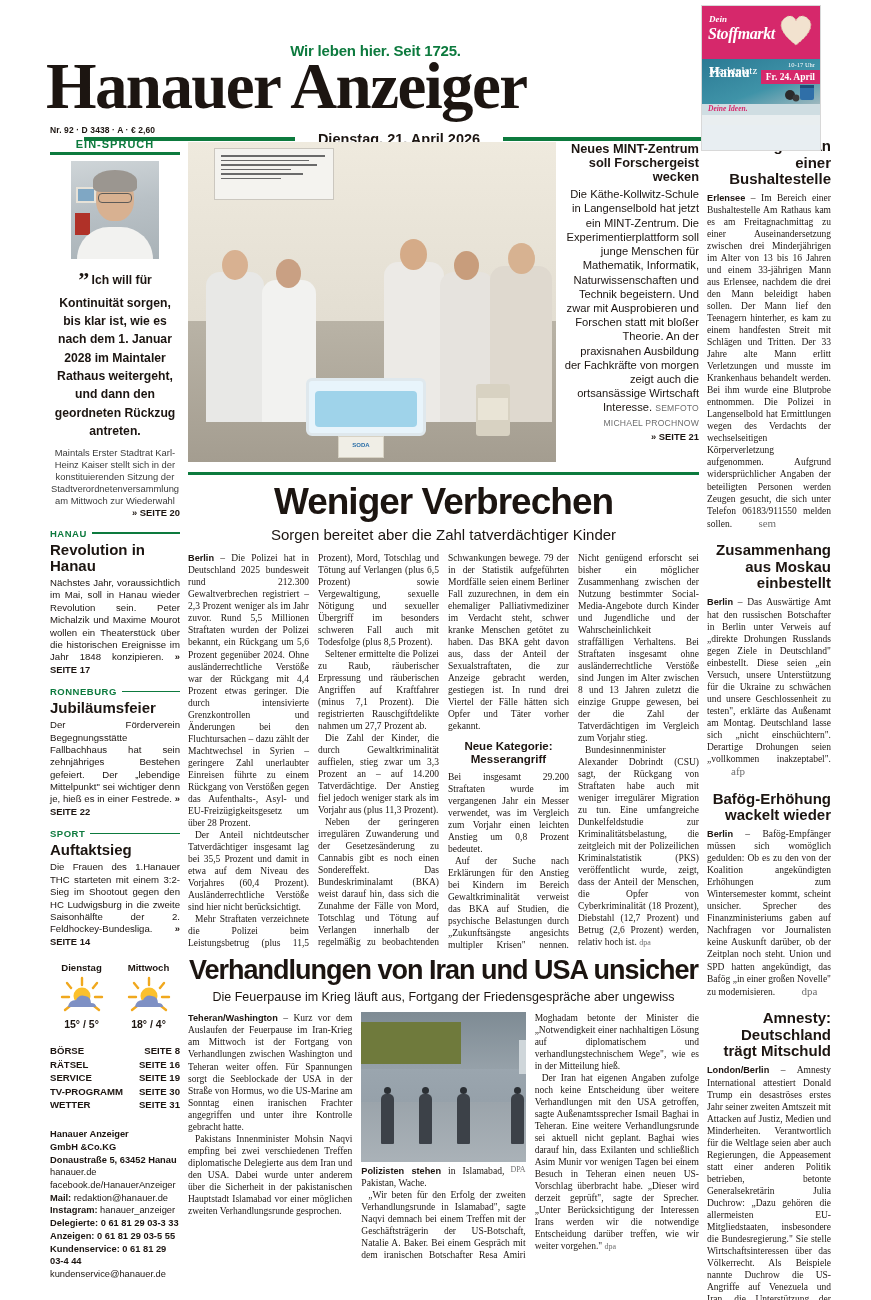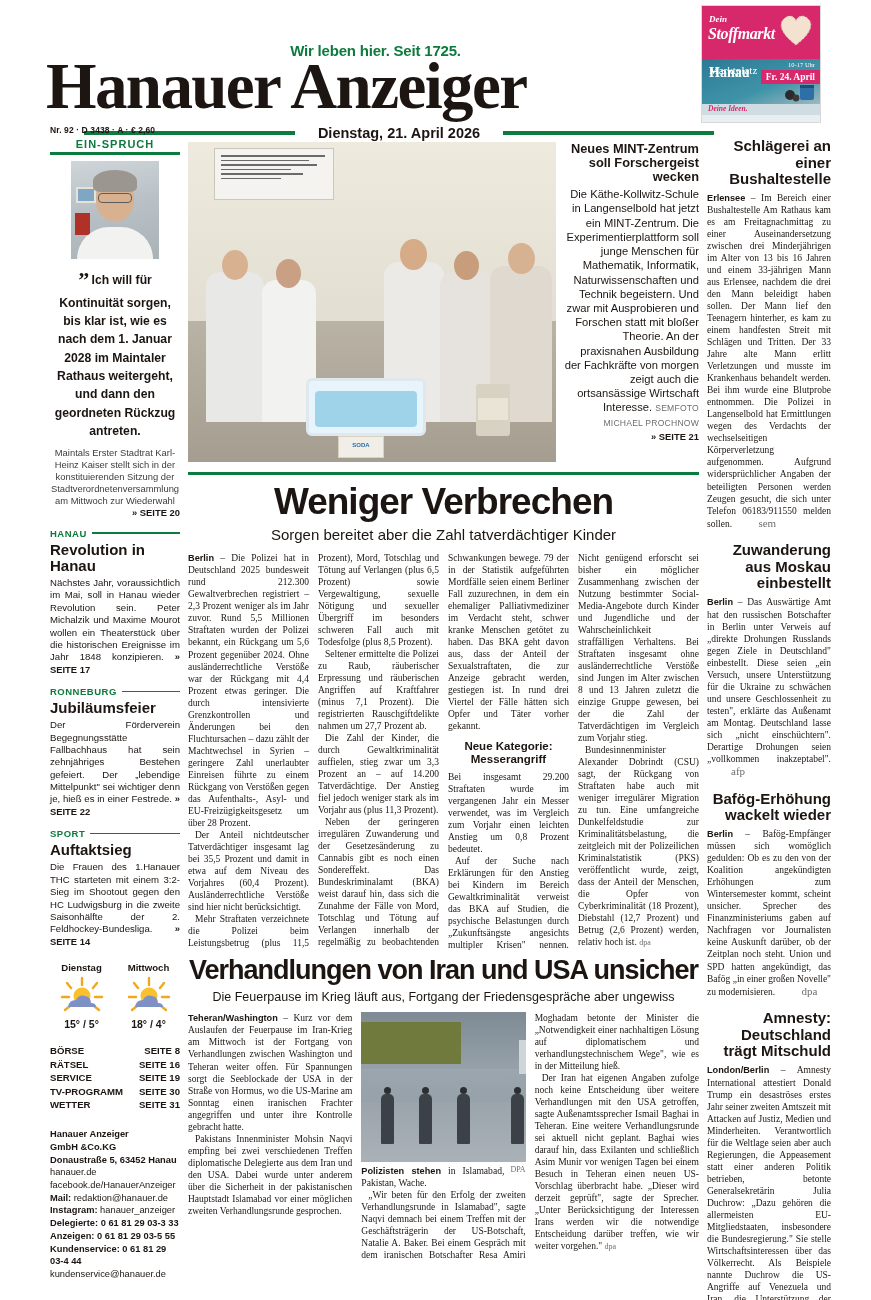--- a/index.html
+++ b/index.html
@@ -22,34 +22,34 @@
   }
   .paper-title {
     font-family: "Liberation Serif", serif;
     font-weight: bold; font-size: 65px; line-height: 0.98;
     letter-spacing: -1.6px; color: #1c1511;
     margin-left: -4px; width: 630px;
     white-space: nowrap;
   }
   .dateline-row {
     display: flex; align-items: center; gap: 23px;
-    width: 630px; margin-top: 6px; margin-left: 34px;
+    width: 630px; margin-top: 12px; margin-left: 34px;
   }
   .dateline-rule { flex: 1; height: 4px; background: #0d7a3e; }
   .dateline-text { font-weight: bold; font-size: 14.5px; color: #1c1511; white-space: nowrap; }
 
   .issue-line {
     position: absolute; left: 0; top: 125px;
     font-size: 8.5px; font-weight: bold; color: #1c1511; letter-spacing: 0.1px;
   }
 
   
   .ad-box {
     position: absolute; right: 0; top: 5px;
-    width: 120px; height: 118px;
+    width: 120px; height: 146px;
     border: 1px solid #d8d8d8;
     overflow: hidden;
     background: #e8eef2;
   }
   .ad-top { position: relative; height: 53px; background: #d6286b; }
   .ad-heart {
     position: absolute; right: 4px; top: 5px; width: 40px; height: 36px;
   }
   .ad-dein { position: absolute; left: 7px; top: 8px; font-family: "Liberation Serif", serif; font-style: italic; font-weight: bold; font-size: 9px; color: #fff; }
   .ad-stoff { position: absolute; left: 6px; top: 19px; font-family: "Liberation Serif", serif; font-style: italic; font-weight: bold; font-size: 16px; color: #fff; letter-spacing: -0.4px; }
@@ -470,21 +470,21 @@
         <div class="r-head">Schlägerei an einer Bushaltestelle</div>
         <div class="r-body">
           <b>Erlensee</b><span> – Im Bereich einer Bushaltestelle Am Rathaus kam es am Freitagnachmittag zu einer Auseinandersetzung zwischen drei Minderjährigen im Alter von 13 bis 16 Jahren und einem 33-jährigen Mann aus Erlensee, nachdem die drei den Mann beleidigt haben sollen. Der Mann lief den Teenagern hinterher, es kam zu einem handfesten Streit mit Schlägen und Tritten. Der 33 Jahre alte Mann erlitt Verletzungen und musste im Krankenhaus behandelt werden. Bei ihm wurde eine Blutprobe entnommen. Die Polizei in Langenselbold hat Ermittlungen wegen des Verdachts der wechselseitigen Körperverletzung aufgenommen. Aufgrund widersprüchlicher Angaben der beteiligten Personen werden Zeugen gesucht, die sich unter Telefon 06183/911550 melden sollen.</span>
           <span class="dpa">sem</span>
         </div>
       </div>
 
       <div class="r-gap"></div>
 
       <div>
-        <div class="r-head">Zuwanderung aus Moskau einbestellt</div>
+        <div class="r-head">Zusammenhang aus Moskau einbestellt</div>
         <div class="r-body">
           <b>Berlin</b><span> – Das Auswärtige Amt hat den russischen Botschafter in Berlin unter Verweis auf „direkte Drohungen Russlands gegen Ziele in Deutschland" einbestellt. Diese seien „ein Versuch, unsere Unterstützung für die Ukraine zu schwächen und unsere Geschlossenheit zu testen", erklärte das Außenamt am Montag. Deutschland lasse sich „nicht einschüchtern". Derartige Drohungen seien „vollkommen inakzeptabel".</span>
           <span class="dpa">afp</span>
         </div>
       </div>
 
       <div class="r-gap"></div>
 
       <div>
         <div class="r-head">Bafög-Erhöhung wackelt wieder</div>

